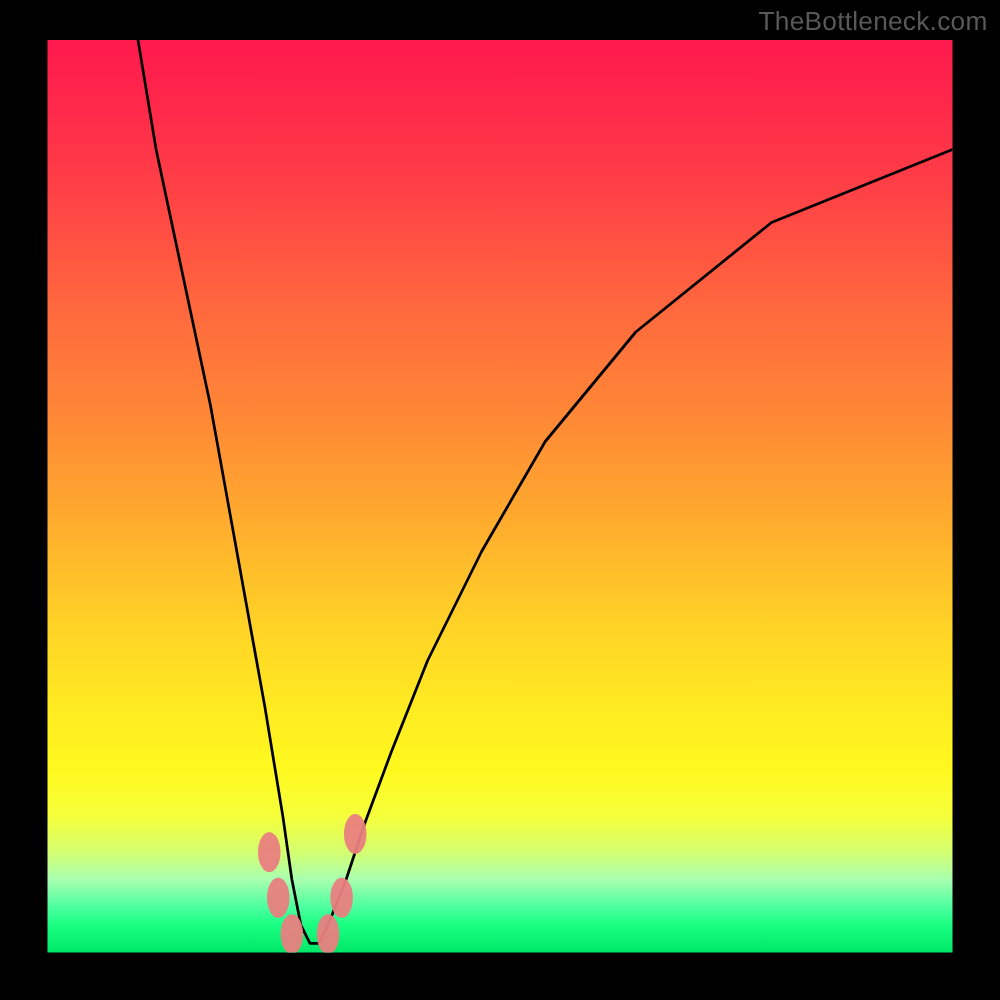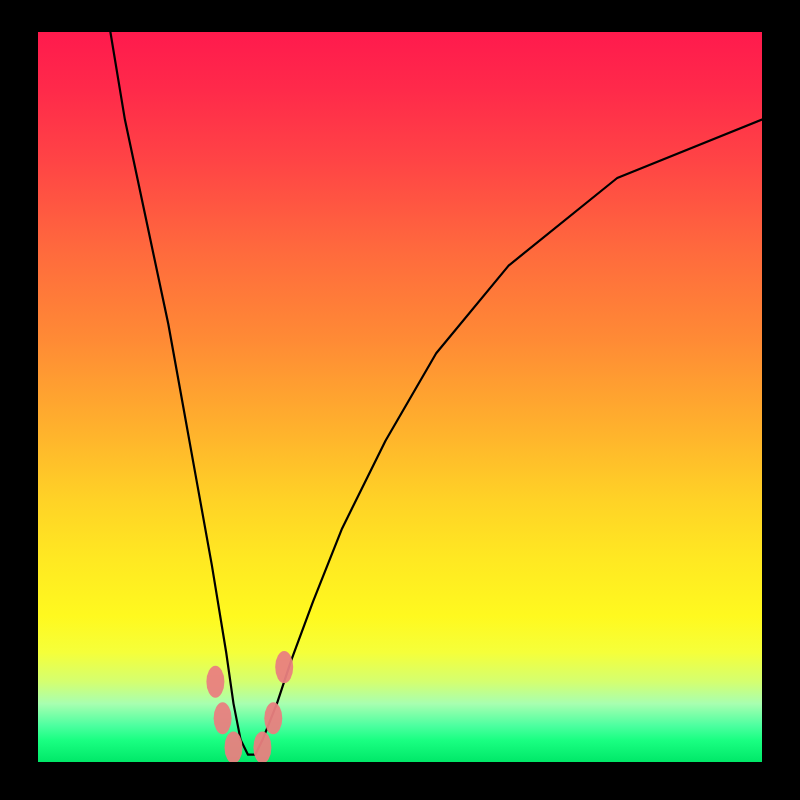--- a/index.html
+++ b/index.html
@@ -60,20 +60,21 @@
     top: 0;
     width: 724px;
     height: 730px;
   }
 </style>
 </head>
 <body>
 
 <div class="frame">
 
+  <div class="watermark">TheBottleneck.com</div>
 
   <div class="plot-area">
     <svg class="curve-layer" viewBox="0 0 724 730" preserveAspectRatio="none">
       <path id="curve-path" fill="none" stroke="#000" stroke-width="2.2" stroke-linecap="round" stroke-linejoin="round" d="M72.4 0.0 L86.9 87.6 L108.6 189.8 L130.3 292.0 L144.8 372.3 L159.3 452.6 L173.8 532.9 L188.2 620.5 L195.5 671.6 L202.7 708.1 L210.0 722.7 L217.2 722.7 L224.4 708.1 L238.9 671.6 L253.4 627.8 L275.1 569.4 L304.1 496.4 L347.5 408.8 L398.2 321.2 L470.6 233.6 L579.2 146.0 L724.0 87.6"></path>
       <g id="marker-group">
           <ellipse cx="177.4" cy="649.7" rx="9" ry="16" fill="#e98080" fill-opacity="0.95"></ellipse>
           <ellipse cx="184.6" cy="686.2" rx="9" ry="16" fill="#e98080" fill-opacity="0.95"></ellipse>
           <ellipse cx="195.5" cy="715.4" rx="9" ry="16" fill="#e98080" fill-opacity="0.95"></ellipse>
           <ellipse cx="224.4" cy="715.4" rx="9" ry="16" fill="#e98080" fill-opacity="0.95"></ellipse>
           <ellipse cx="235.3" cy="686.2" rx="9" ry="16" fill="#e98080" fill-opacity="0.95"></ellipse>

